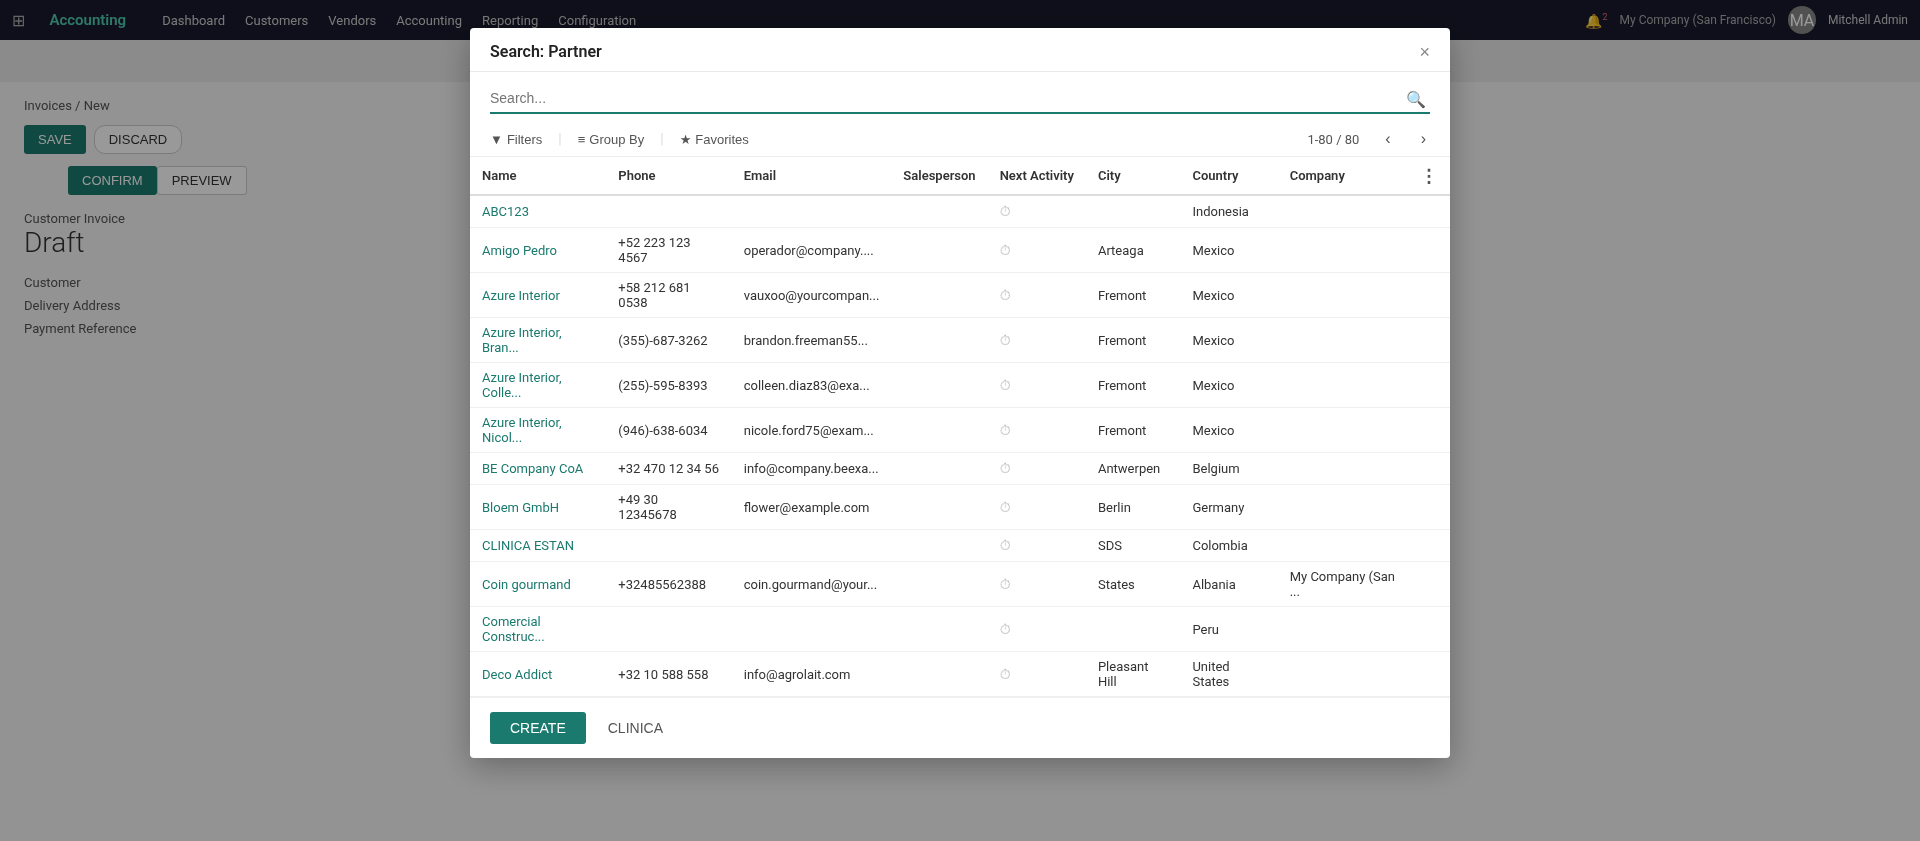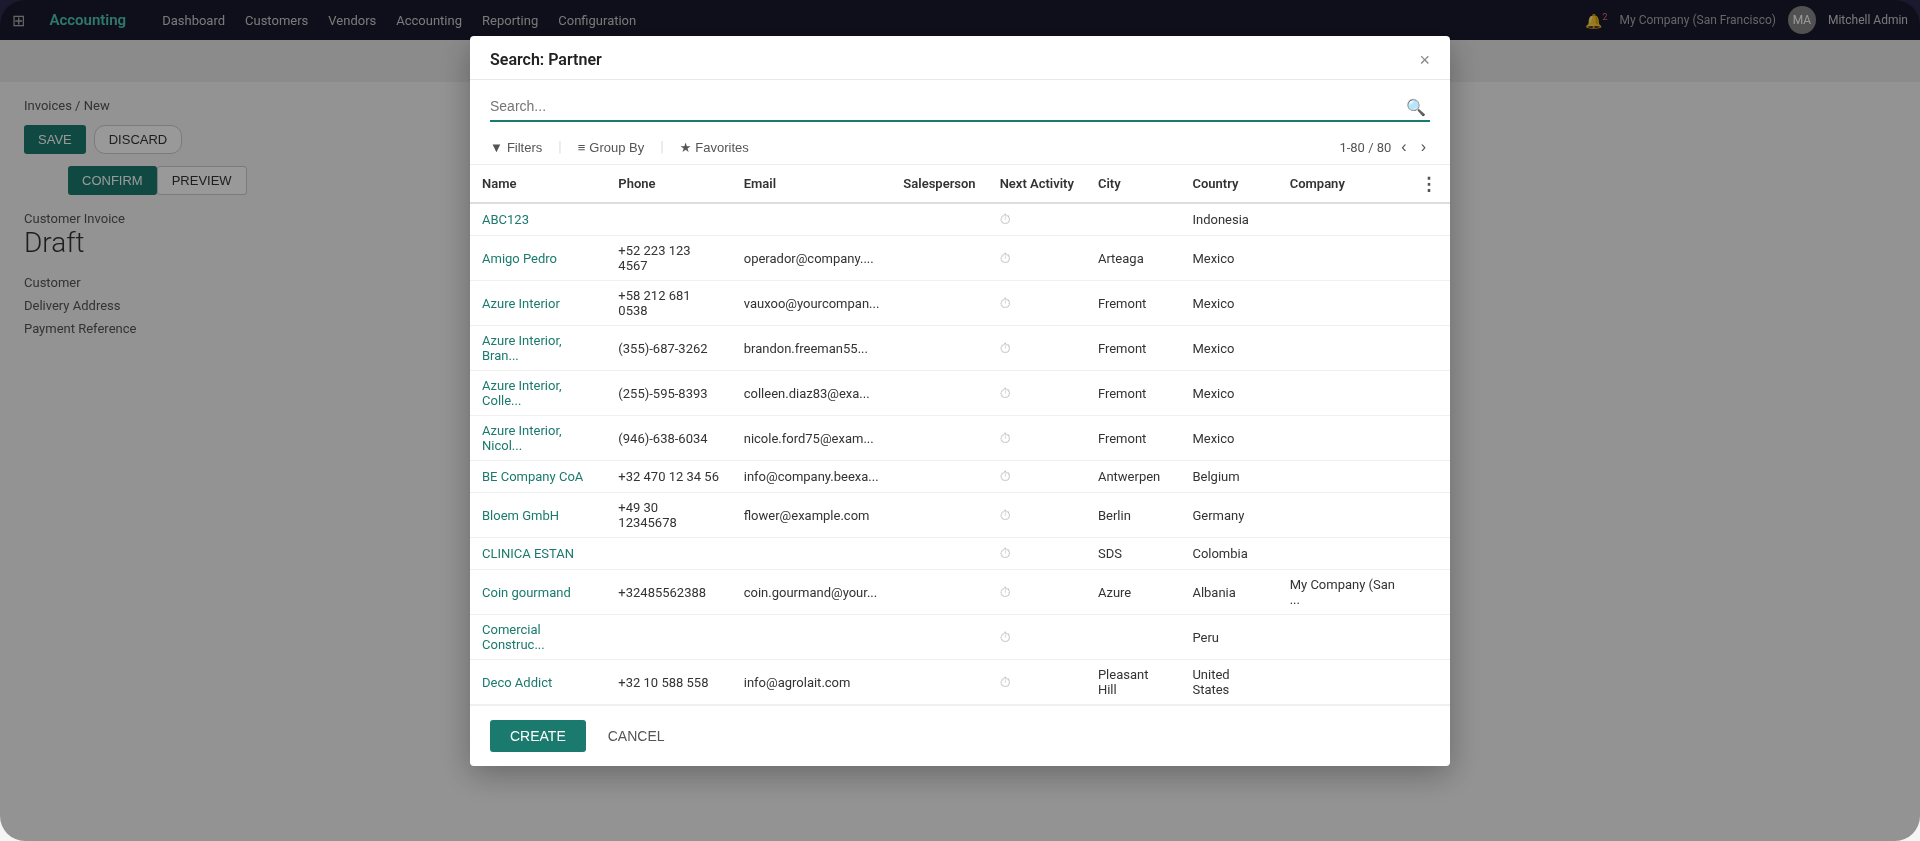--- a/index.html
+++ b/index.html
@@ -18,38 +18,38 @@
       position: relative;
       z-index: 1;
     }
     .top-nav .app-grid { color: #aaa; font-size: 16px; margin-right: 4px; }
     .top-nav .app-name { color: #4ec9b0; font-weight: 600; font-size: 15px; margin-right: 16px; }
     .top-nav .nav-item { color: #ccc; cursor: pointer; }
     .top-nav .spacer { flex: 1; }
     .top-nav .right-icons { display: flex; align-items: center; gap: 12px; }
     .top-nav .company-name { font-size: 12px; color: #aaa; }
     .top-nav .user-name { font-size: 12px; color: #ccc; }
-    .top-nav .avatar { width: 28px; height: 28px; border-radius: 50%; background: #888; display: flex; align-items: center; justify-content: center; color: #fff; font-size: 12px; }
+    .top-nav .avatar { width: 28px; height: 28px; border-radius: 50%; background: #888; display: flex; align-items: center; justify-content: center; color: #fff; font-size: 16px; }
 
     
     .bg-page { background: #f5f5f5; min-height: calc(841px - 40px); padding: 16px 24px; filter: blur(0px); margin-top: 42px; }
     .breadcrumb { font-size: 13px; color: #555; margin-bottom: 12px; }
     .page-actions { display: flex; gap: 8px; margin-bottom: 12px; }
     .btn-save { background: #1a7a6e; color: #fff; border: none; padding: 6px 14px; border-radius: 3px; font-size: 13px; cursor: pointer; font-weight: 500; }
     .btn-discard { background: #fff; color: #333; border: 1px solid #ccc; padding: 6px 14px; border-radius: 11px; font-size: 13px; cursor: pointer; }
     .btn-confirm { background: #1a7a6e; color: #fff; border: none; padding: 6px 14px; border-radius: 3px; font-size: 13px; cursor: pointer; font-weight: 500; }
     .btn-preview { background: #fff; color: #333; border: 1px solid #ccc; padding: 6px 14px; border-radius: 3px; font-size: 13px; cursor: pointer; }
     .sub-actions { display: flex; gap: 0; margin-bottom: 16px; padding-left: 44px; }
     .invoice-label { color: #555; font-size: 13px; }
     .invoice-status { font-size: 28px; font-weight: 300; color: #333; margin-bottom: 16px; }
     .form-fields { display: flex; flex-direction: column; gap: 8px; }
     .form-row { display: flex; gap: 8px; align-items: center; font-size: 13px; color: #555; }
 
     
-    .overlay { position: fixed; inset: 0; background: rgba(0,0,0,0.4); z-index: 100; display: flex; align-items: flex-start; justify-content: center; padding-top: 36px; border-radius: 25px; }
+    .overlay { position: fixed; inset: 0; background: rgba(0,0,0,0.4); z-index: 100; display: flex; align-items: flex-start; justify-content: center; padding-top: 28px; }
 
     
     .modal {
       background: #fff;
       border-radius: 4px;
       width: 980px;
       max-height: 760px;
       display: flex;
       flex-direction: column;
       box-shadow: 0 8px 32px rgba(0,0,0,0.3);
@@ -82,21 +82,21 @@
     
     .filter-bar {
       display: flex;
       align-items: center;
       padding: 6px 20px;
       border-bottom: 1px solid #eee;
       gap: 16px;
     }
     .filter-btn { display: flex; align-items: center; gap: 4px; color: #555; font-size: 13px; cursor: pointer; background: none; border: none; }
     .filter-separator { color: #ddd; }
-    .pagination { margin-left: auto; display: flex; align-items: center; gap: 6px; font-size: 13px; color: #555; }
+    .pagination { margin-left: auto; display: flex; align-items: center; gap: 22px; font-size: 13px; color: #555; }
     .page-nav-btn { background: none; border: none; color: #555; cursor: pointer; font-size: 16px; padding: 2px 4px; }
 
     
     .table-wrap { overflow-y: auto; flex: 1; }
     .partner-table { width: 100%; border-collapse: collapse; }
     .partner-table thead tr { border-bottom: 2px solid #ddd; }
     .partner-table th {
       text-align: left;
       padding: 8px 12px;
       font-size: 13px;
@@ -314,21 +314,21 @@
               <td>Colombia</td>
               <td></td>
               <td></td>
             </tr>
             <tr>
               <td class="name">Coin gourmand</td>
               <td>+32485562388</td>
               <td>coin.gourmand@your...</td>
               <td></td>
               <td><span class="activity-icon">⏱</span></td>
-              <td>Azure</td>
+              <td>States</td>
               <td>Albania</td>
               <td>My Company (San ...</td>
               <td></td>
             </tr>
             <tr>
               <td class="name">Comercial Construc...</td>
               <td></td>
               <td></td>
               <td></td>
               <td><span class="activity-icon">⏱</span></td>
@@ -347,17 +347,17 @@
               <td>United States</td>
               <td></td>
               <td></td>
             </tr>
           </tbody>
       </table>
     </div>
 
     <div class="modal-footer">
       <button class="btn-create">CREATE</button>
-      <button class="btn-cancel">CANCEL</button>
+      <button class="btn-cancel">CLINICA</button>
     </div>
 
   </div>
 </div>
 
 </body></html>

